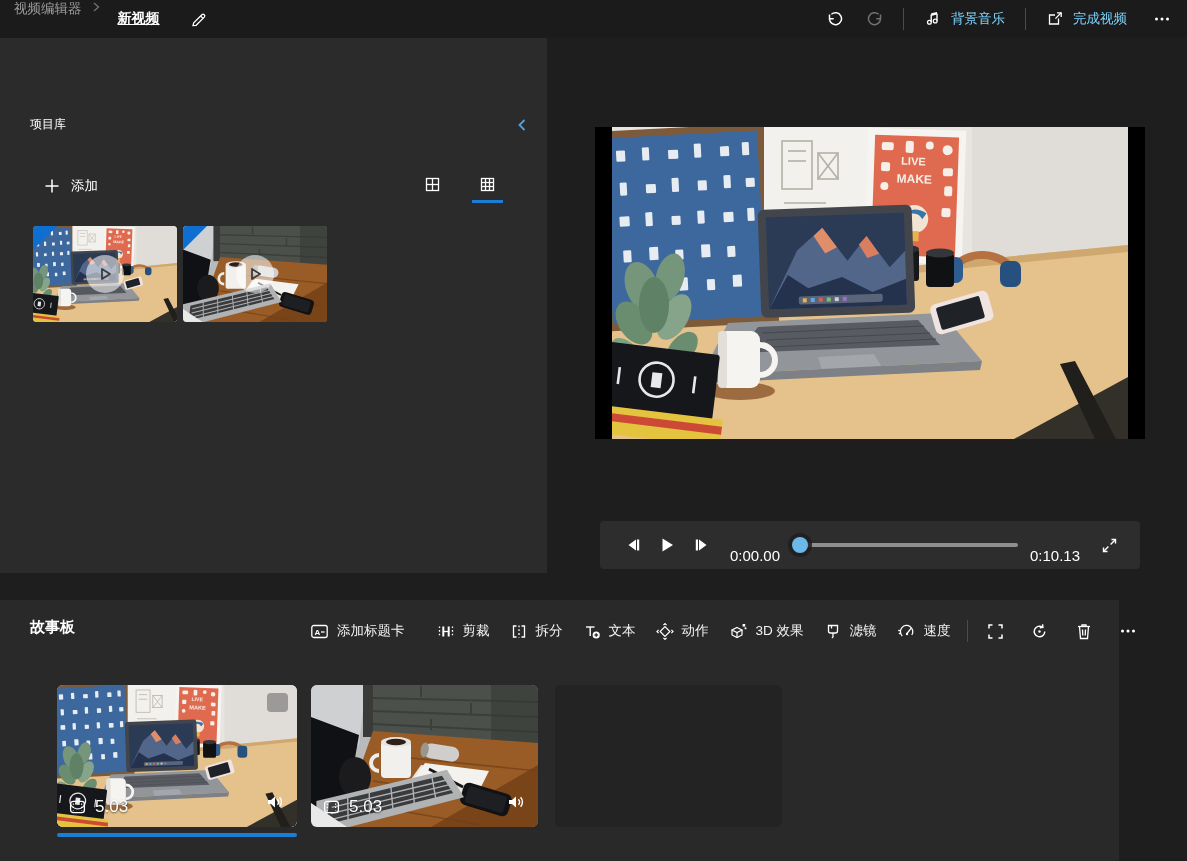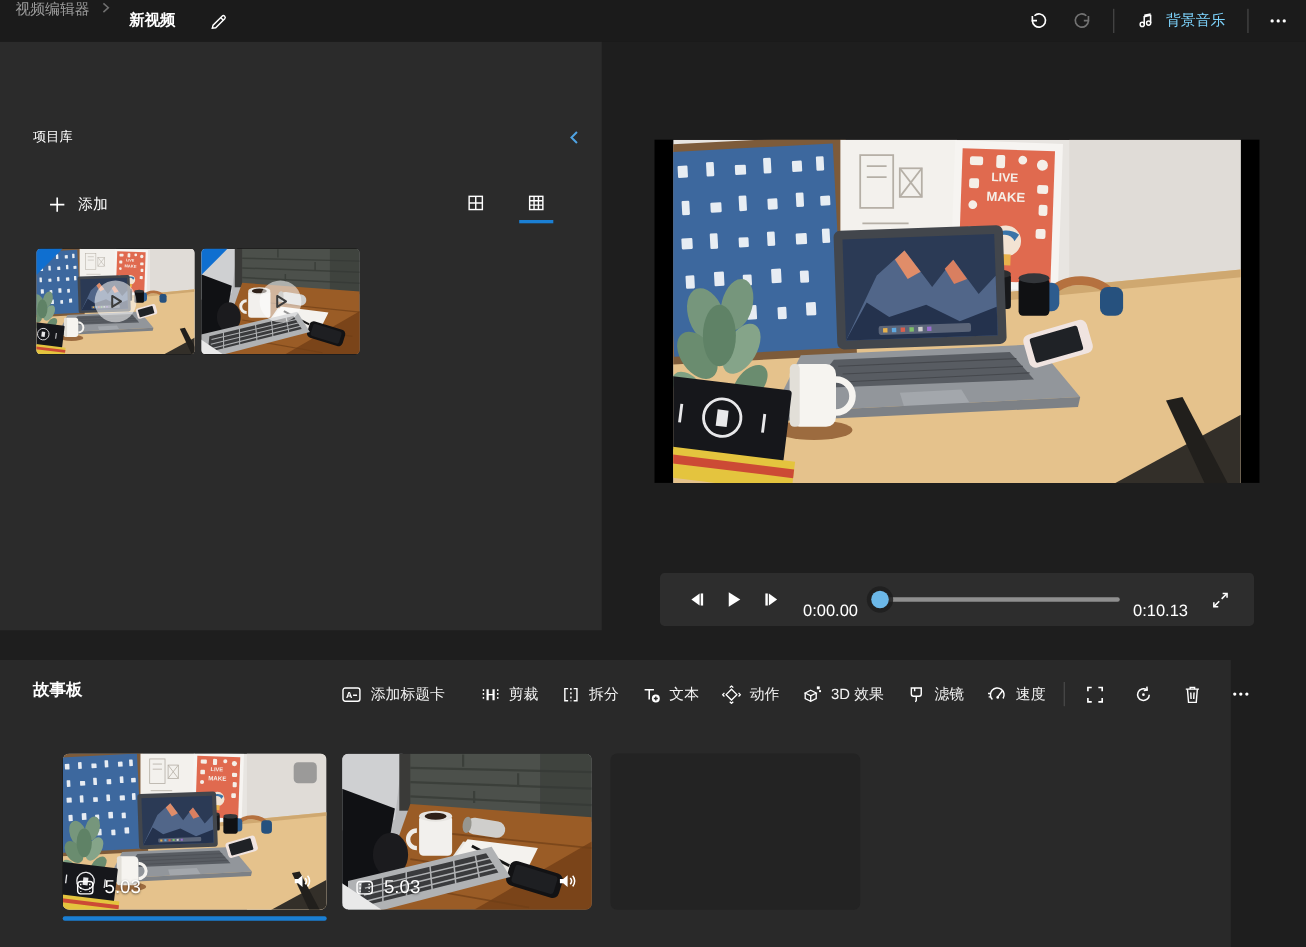--- a/index.html
+++ b/index.html
@@ -6,21 +6,21 @@
   *{box-sizing:border-box;}
   .stage{position:relative;width:1187px;height:861px;background:#1e1e1e;
          font-family:"Liberation Sans","DejaVu Sans",sans-serif;color:#fff;overflow:hidden;}
 
   
   .topbar{position:absolute;left:0;top:0;width:1187px;height:38px;background:#1b1b1b;
           display:flex;align-items:flex-start;}
   .crumb-root{margin-left:10px;font-size:13.5px;color:#9c9c9c;padding:0 4px;cursor:default;}
   .crumb-chev{margin:0 4px;display:flex;align-items:center;}
   .project-title{position:relative;font-size:14px;font-weight:700;color:#fff;margin-left:6px;
-                 padding:10px 6px 20px 6px;}
+                 padding:10px 6px 20px 6px;text-decoration:underline;}
   .project-title::after{content:"";position:absolute;left:0;right:0;bottom:1px;height:3px;background:#1a7fd4;}
   .pencil-btn{margin-left:16px;width:34px;height:38px;display:flex;align-items:center;justify-content:center;}
   .topbar-right{position:absolute;right:4px;top:0;height:38px;display:flex;align-items:center;}
   .tb-icon-btn{width:42px;height:38px;display:flex;align-items:center;justify-content:center;cursor:default;}
   .tb-icon-btn.disabled{opacity:.38;}
   .tb-btn{height:38px;display:flex;align-items:center;gap:9px;padding:0 14px;font-size:13.5px;color:#7dd3fc;}
   .tb-div{width:1px;height:22px;background:#4c4c4c;margin:0 6px;}
 
   
   .library{position:absolute;left:0;top:38px;width:547px;height:535px;background:#2b2b2b;}
@@ -324,20 +324,28 @@
             <line x1="7.2" y1="4.6" x2="7.2" y2="12"></line>
               <line x1="13" y1="3.4" x2="13" y2="10.8"></line>
           </g>
           <polygon points="7.2,3.2 13,2 13,4.6 7.2,5.9" fill="#fff"></polygon>
           <circle cx="5.4" cy="12.2" r="1.9" fill="none" stroke="#fff" stroke-width="1.3"></circle>
           <circle cx="11.2" cy="11" r="1.9" fill="none" stroke="#fff" stroke-width="1.3"></circle>
         </svg>
         <span>背景音乐</span>
       </span>
       <span class="tb-div"></span>
+      <span class="tb-btn">
+        <svg width="18" height="18" viewBox="0 0 18 18" fill="none" stroke="#fff" stroke-width="1.3">
+          <path d="M12.5 8.5 V14 H3.5 V5 H9"></path>
+          <path d="M11 2.8 H15.2 V7"></path>
+          <line x1="15.2" y1="2.8" x2="9.4" y2="8.6"></line>
+        </svg>
+        <span>完成视频</span>
+      </span>
       <span class="tb-icon-btn">
         <svg width="18" height="18" viewBox="0 0 18 18" fill="#fff">
           <circle cx="3.5" cy="9" r="1.5"></circle>
             <circle cx="9" cy="9" r="1.5"></circle>
             <circle cx="14.5" cy="9" r="1.5"></circle>
         </svg>
       </span>
     </div>
   </div>
 

